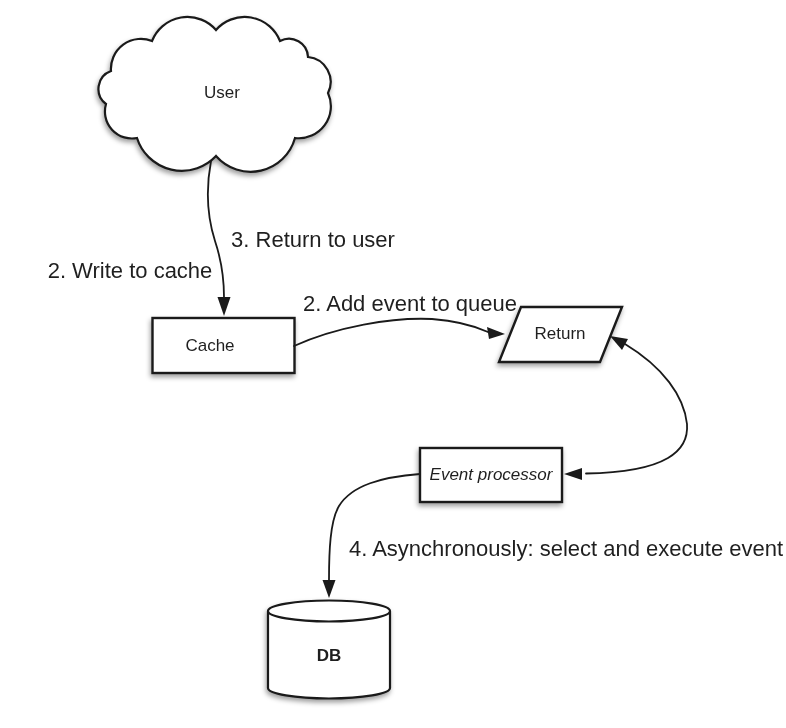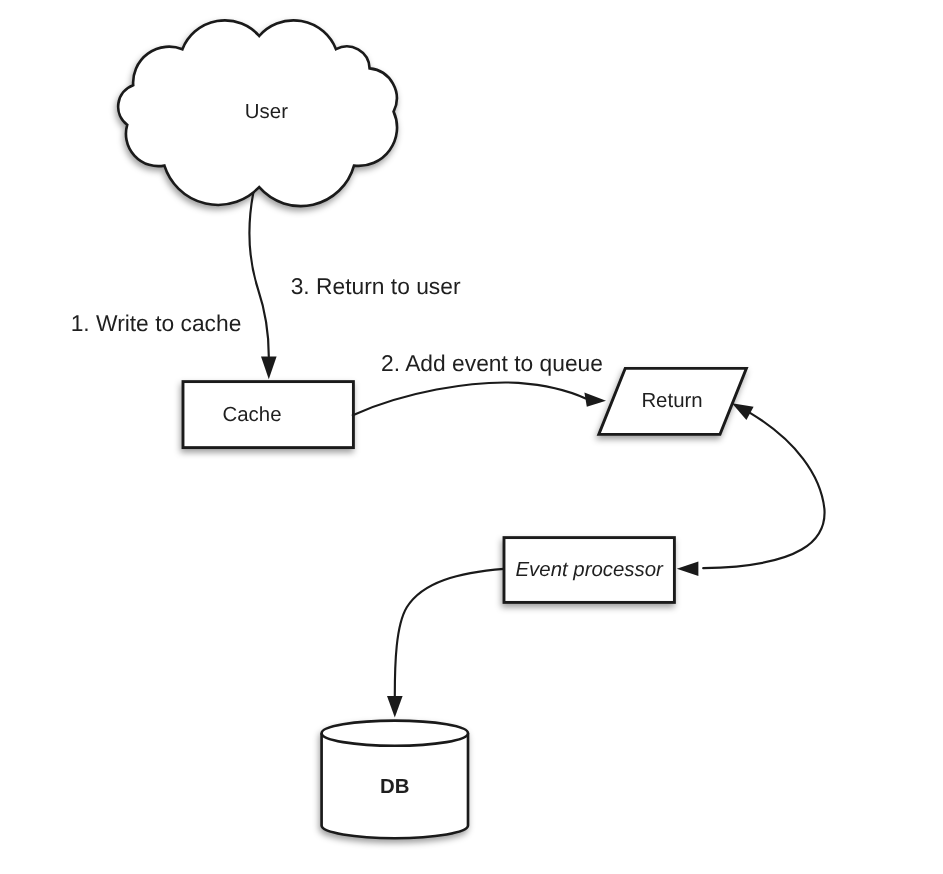--- a/index.html
+++ b/index.html
@@ -32,21 +32,21 @@
   }
   .head { fill: var(--stroke, #1a1a1a); stroke: none; }
 
   .label {
     position: absolute;
     transform: translate(-50%, -50%);
     white-space: nowrap;
     color: var(--text, #1f1f1f);
   }
   .node-label { font-size: 17px; }
-  .step-label { font-size: 19px; }
+  .step-label { font-size: 22px; }
 
   .lbl-user  { left: 222px; top:  93px; }
   .lbl-cache { left: 210px; top: 346px; }
   .lbl-queue { left: 560px; top: 334px; }
   .lbl-ep    { left: 491px; top: 475px; font-style: italic; }
   .lbl-db    { left: 329px; top: 656px; font-weight: bold; }
 
   .lbl-step1 { left: 130px; top: 271px; }
   .lbl-step2 { left: 410px; top: 304px; }
   .lbl-step3 { left: 313px; top: 240px; }
@@ -106,16 +106,17 @@
       <polygon class="head" points="329,598 322.5,580 335.5,580"></polygon>
     </g>
   </svg>
 
   <div class="label node-label lbl-user">User</div>
   <div class="label node-label lbl-cache">Cache</div>
   <div class="label node-label lbl-queue">Return</div>
   <div class="label node-label lbl-ep">Event processor</div>
   <div class="label node-label lbl-db">DB</div>
 
-  <div class="label step-label lbl-step1">1. Write to cache</div>
+  <div class="label step-label lbl-step1">2. Write to cache</div>
   <div class="label step-label lbl-step2">2. Add event to queue</div>
   <div class="label step-label lbl-step3">3. Return to user</div>
+  <div class="label step-label lbl-step4">4. Asynchronously: select and execute event</div>
 </div>
 
 </body></html>

